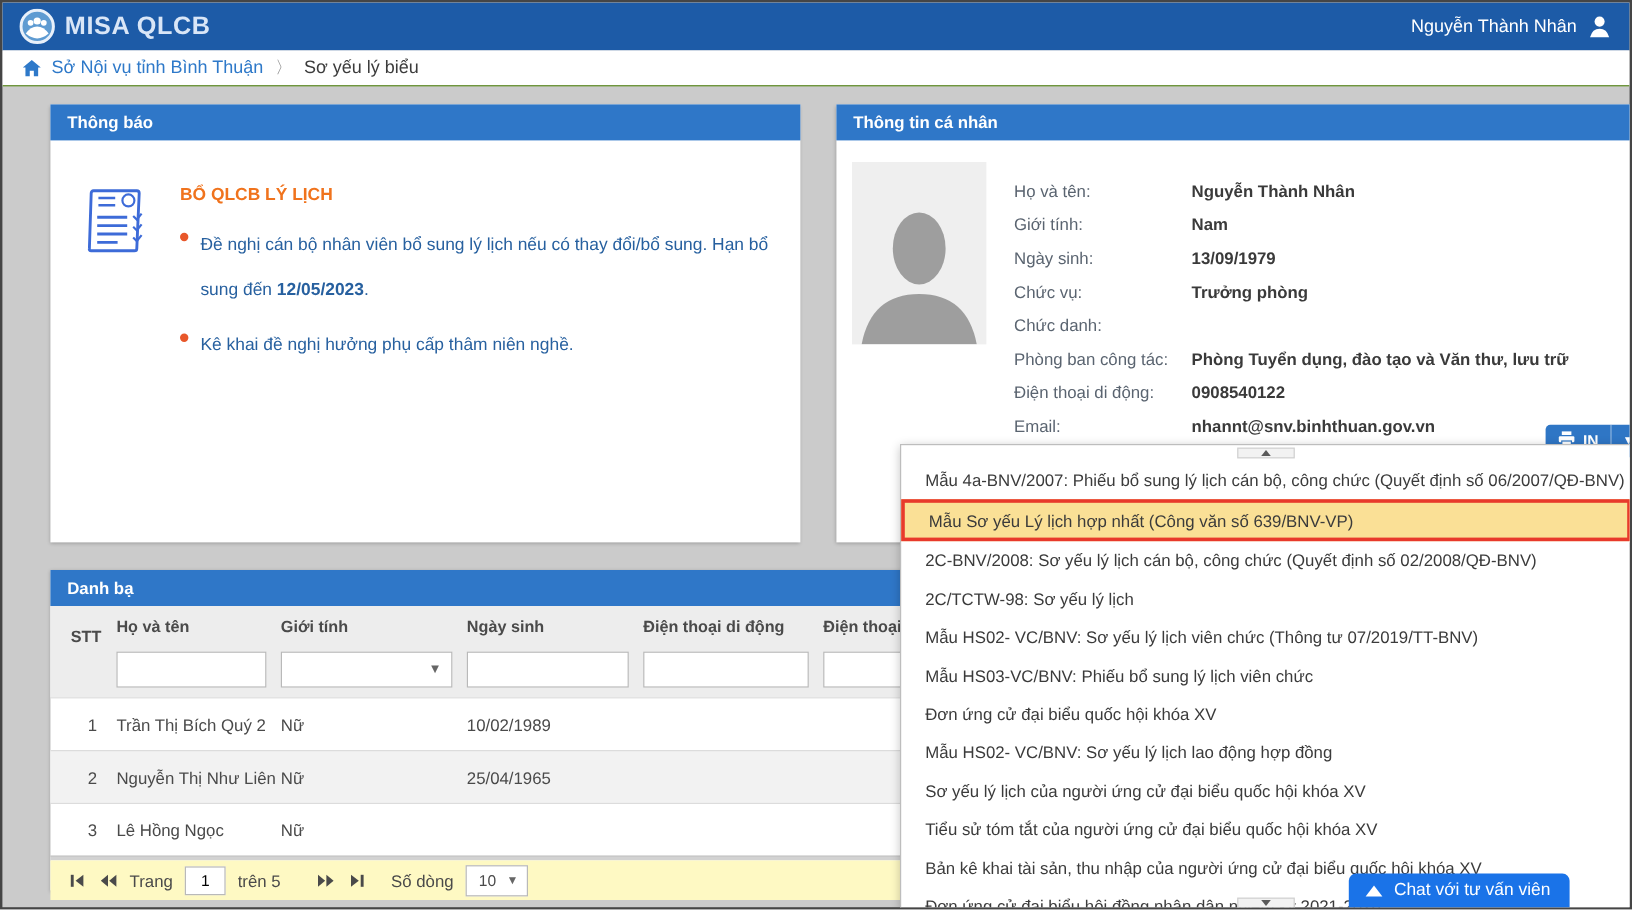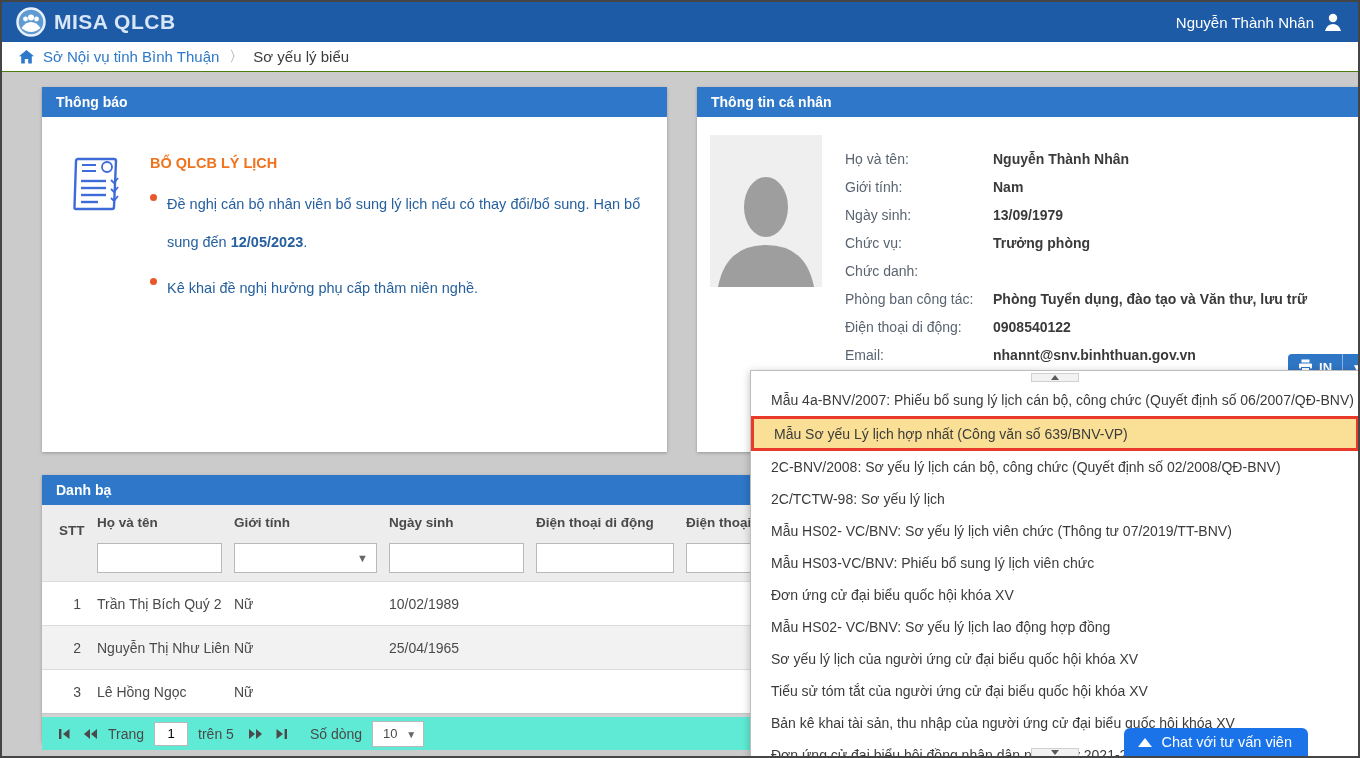--- a/index.html
+++ b/index.html
@@ -59,24 +59,24 @@
   .dir-filterrow { background:#ededed; }
   .dir-filterrow > div { padding:3px 10px 8px 2px; }
   .filter-input { width:100%; height:30px; border:1px solid #b9b9b9; background:#fff; font-size:13px; padding:0 6px; font-family:inherit; }
   .filter-select { position:relative; width:100%; height:30px; border:1px solid #b9b9b9; background:#fff; cursor:pointer; }
   .filter-select .caret { position:absolute; right:8px; top:8px; color:#666; font-size:11px; }
   .dir-row { border-top:1px solid #dcdcdc; height:44px; }
   .dir-row > div { display:flex; align-items:center; font-size:14px; color:#4a4a4a; padding:0 2px; }
   .dir-row .cell-stt { justify-content:flex-end; padding-right:14px; }
   .dir-row.alt { background:#f2f2f2; }
   .dir-gap { height:4px; background:#d2d2d2; border-top:1px solid #c6c6c6; }
-  .dir-pager { height:33px; background:#5eead4; display:flex; align-items:center; padding:0 14px; gap:10px; font-size:14px; color:#4a4a4a; }
+  .dir-pager { height:33px; background:#fef9c3; display:flex; align-items:center; padding:0 14px; gap:10px; font-size:14px; color:#4a4a4a; }
   .pg-icon { width:16px; height:14px; display:flex; align-items:center; justify-content:center; cursor:pointer; }
   .pg-input { width:34px; height:24px; border:1px solid #b9b9b9; background:#fff; text-align:center; font-size:13px; font-family:inherit; }
-  .pg-of { margin-right:4px; }
+  .pg-of { margin-right:20px; }
   .pg-rows-label { margin-left:10px; }
   .pg-select { position:relative; width:52px; height:26px; border:1px solid #b9b9b9; background:#fff; display:flex; align-items:center; padding-left:10px; font-size:13px; cursor:pointer; }
   .pg-select .caret { position:absolute; right:7px; top:7px; color:#666; font-size:10px; }
 
   
   .print-menu { position:absolute; left:748px; top:368px; width:610px; height:390px; background:#fff; border:1px solid #bdbdbd; box-shadow:0 2px 8px rgba(0,0,0,.25); z-index:20; }
   .scroll-pill { position:absolute; left:50%; transform:translateX(-50%); width:48px; height:9px; background:#f2f2f2; border:1px solid #d0d0d0; display:flex; align-items:center; justify-content:center; cursor:pointer; }
   .scroll-pill.up { top:2px; }
   .scroll-pill.down { bottom:2px; }
   .tri-up { width:0; height:0; border-left:4px solid transparent; border-right:4px solid transparent; border-bottom:5px solid #5a5a5a; }

